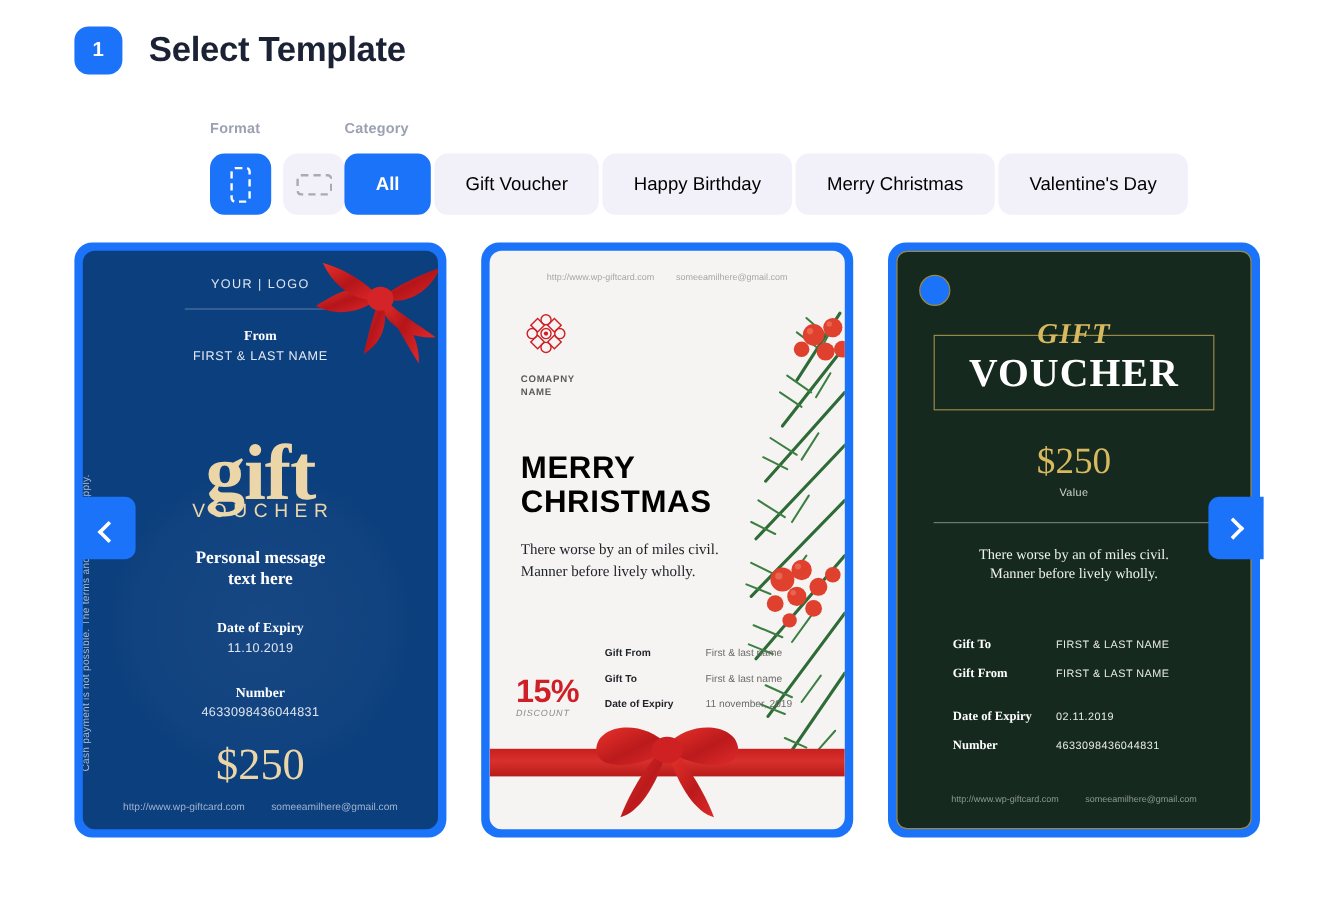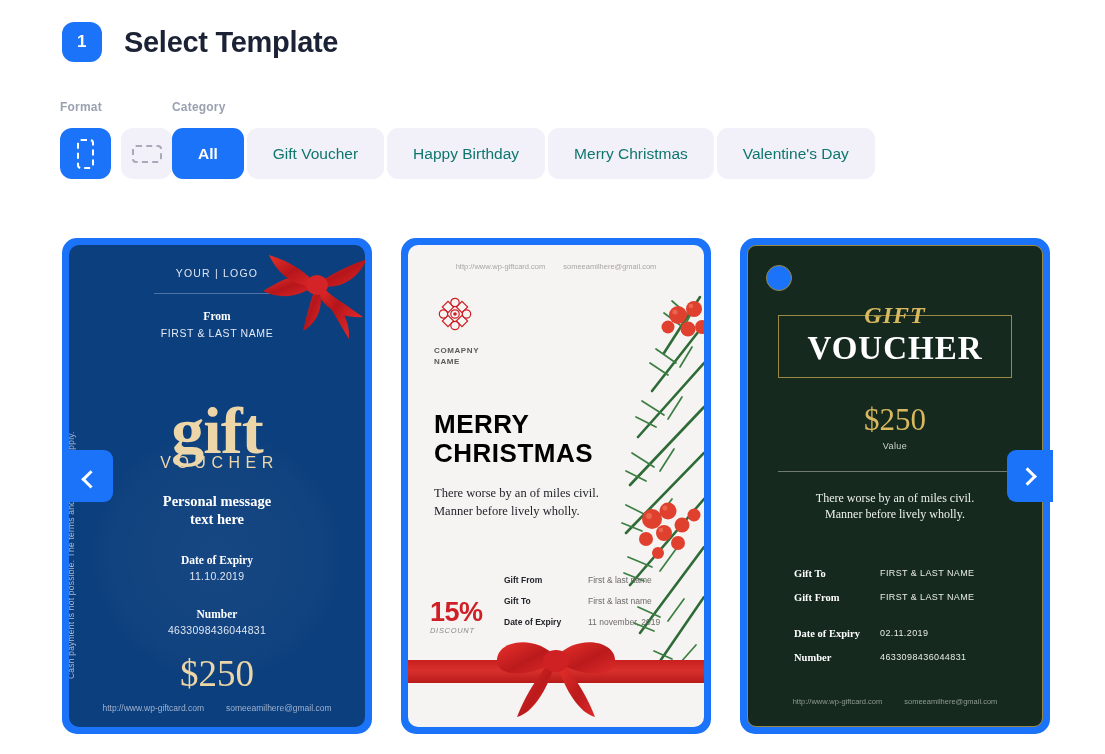--- a/index.html
+++ b/index.html
@@ -30,20 +30,21 @@
     font-weight: bold;
     color: #1c2235;
     letter-spacing: -0.3px;
   }
 
   
   .filters {
     display: flex;
     padding: 38px 0 0 60px;
     align-items: flex-start;
+    justify-content: center;
   }
   .filter-group { display: flex; flex-direction: column; }
   .filter-label {
     font-size: 12px; font-weight: bold;
     color: #9aa1b0;
     letter-spacing: 0.2px;
     margin-bottom: 14px;
   }
   .format-row { display: flex; gap: 10px; }
   .format-btn {
@@ -70,26 +71,26 @@
   .cat-pill {
     height: 51px;
     padding: 0 26px;
     border-radius: 11px;
     display: flex; align-items: center; justify-content: center;
     font-size: 15.5px;
     cursor: pointer; border: none;
     white-space: nowrap;
   }
   .cat-pill.active { background: #1a73f8; color: #ffffff; font-weight: bold; }
-  .cat-pill.inactive { background: #f2f1f9; color: #0f766e; }
+  .cat-pill.inactive { background: #f2f1f9; color: #000000; }
 
   
   .carousel {
     position: relative;
-    margin-top: 59px;
+    margin-top: 23px;
     padding-left: 62px;
     display: flex;
     gap: 29px;
   }
   .frame {
     width: 310px; height: 496px;
     background: #1a73f8;
     border-radius: 15px;
     padding: 7px;
     flex: 0 0 auto;

